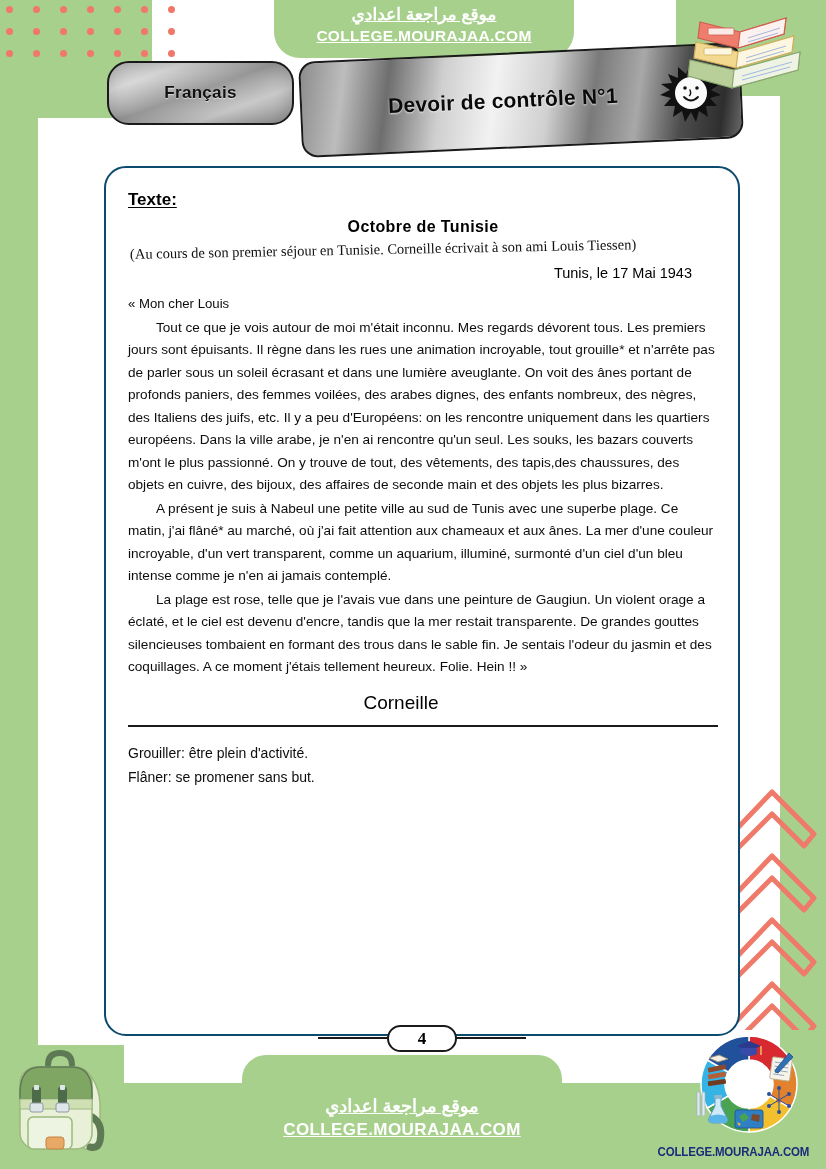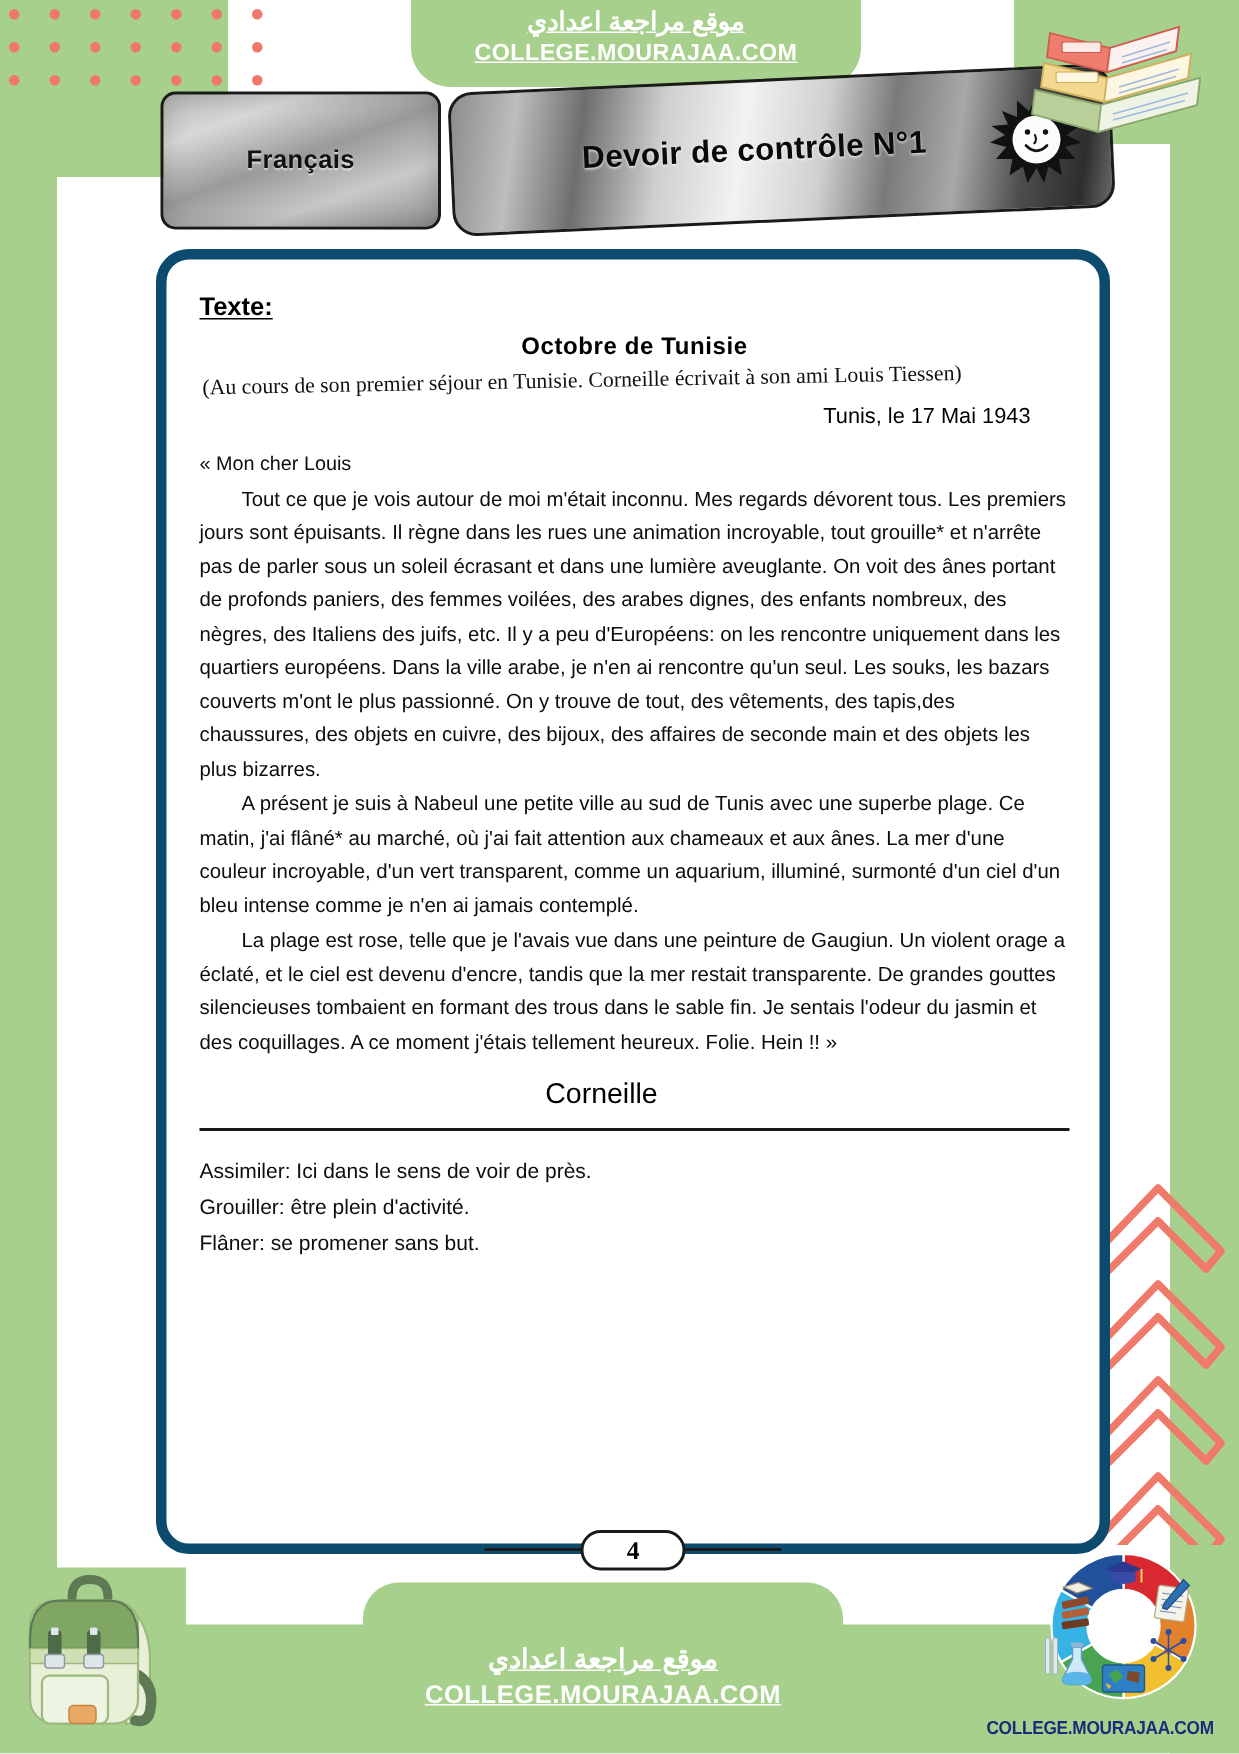--- a/index.html
+++ b/index.html
@@ -112,23 +112,23 @@
   }
 
   
   .tab-row {
     position: relative;
     height: 108px;
   }
   .tab-subject {
     position: absolute;
     left: 11px; top: 13px;
-    width: 187px; height: 92px;
+    width: 187px; height: 64px;
     border: 2px solid #1a1a1a;
-    border-radius: 10px;
+    border-radius: 22px;
     background: linear-gradient(160deg,#b9b9b9 0%,#d8d8d8 22%,#9a9a9a 48%,#c9c9c9 72%,#8f8f8f 100%);
     display: flex;
     align-items: center;
     justify-content: center;
     box-shadow: inset 0 0 18px rgba(0,0,0,0.18);
   }
   .tab-subject-label {
     font-weight: bold;
     font-size: 17px;
     color: #111;
@@ -165,21 +165,21 @@
     width: 62px; height: 62px;
     z-index: 4;
   }
 
   
   .paper {
     position: absolute;
     left: 8px; top: 118px;
     width: 636px; height: 870px;
     background: #ffffff;
-    border: 7px solid #0c4a6e;
+    border: 2px solid #0c4a6e;
     border-radius: 22px;
     padding: 22px 20px 10px 22px;
   }
 
   
   .texte-label {
     position: absolute;
     left: 22px; top: 22px;
     font-weight: bold;
     font-size: 17px;
@@ -441,21 +441,20 @@
       <p class="indent">La plage est rose, telle que je l'avais vue dans une peinture de Gaugiun. Un violent orage a éclaté, et le ciel est devenu d'encre, tandis que la mer restait transparente. De grandes gouttes silencieuses tombaient en formant des trous dans le sable fin. Je sentais l'odeur du jasmin et des coquillages. A ce moment j'étais tellement heureux. Folie. Hein !! »</p>
     </div>
 
     <div class="signature">
       <div>Corneille</div>
     </div>
 
     <hr class="divider">
 
     <div class="glossary">
-      <div>Assimiler: Ici dans le sens de voir de près.</div>
       <div>Grouiller: être plein d'activité.</div>
       <div>Flâner: se promener sans but.</div>
     </div>
 
     <div class="page-rule-left"></div>
     <div class="page-rule-right"></div>
     <div class="page-number">4</div>
   </div>
 </div>
 

